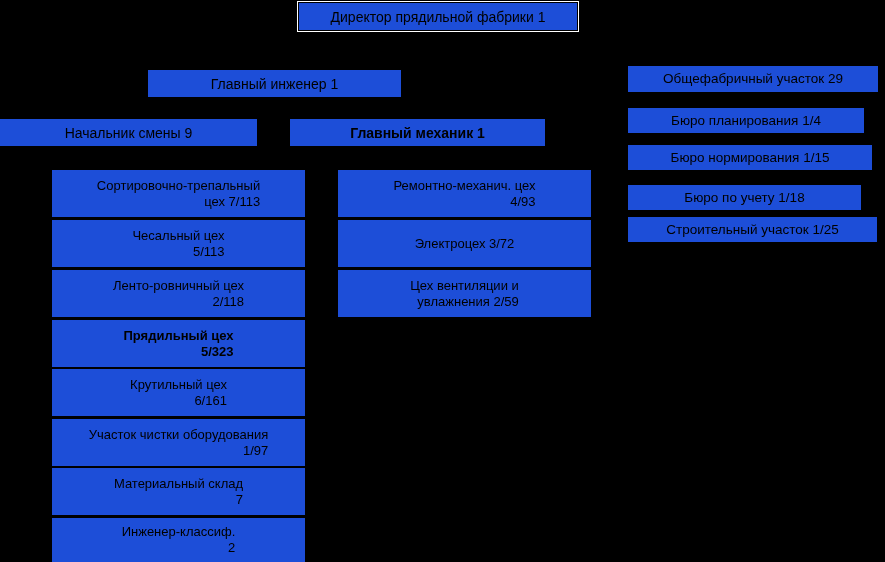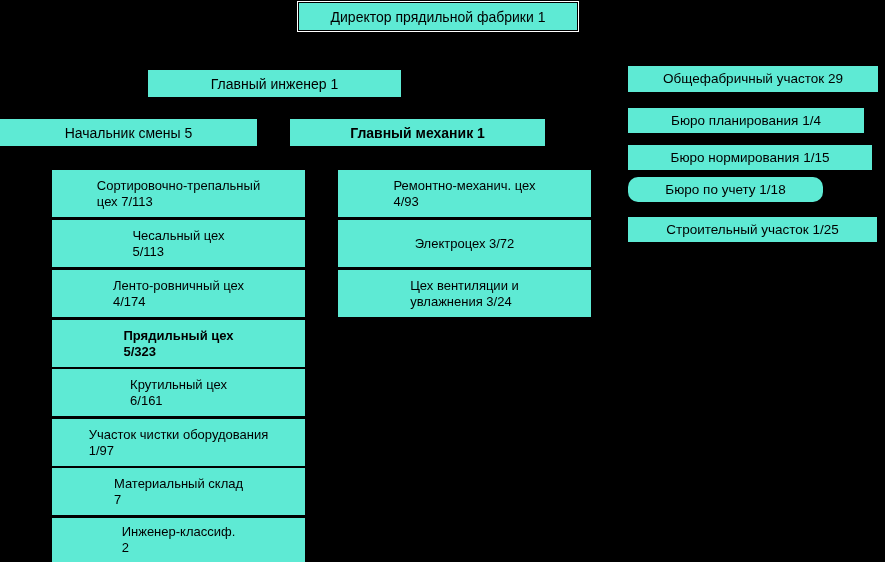--- a/index.html
+++ b/index.html
@@ -18,26 +18,26 @@
     position: absolute;
     left: 0;
     top: 0;
     width: 885px;
     height: 562px;
     background: #000000;
   }
   .node {
     position: absolute;
     box-sizing: border-box;
-    background: #5eead4;
+    background: #1d4ed8;
     color: #000000;
     display: flex;
     align-items: center;
     justify-content: center;
-    text-align: left;
+    text-align: right;
     font-family: "Liberation Sans", sans-serif;
     font-size: 13.5px;
     line-height: 16px;
     letter-spacing: 0px;
     white-space: pre-line;
     padding: 0 3px;
   }
   .node.root {
     border: 1.5px solid #000000;
     outline: 1.5px solid #ffffff;
@@ -58,32 +58,32 @@
 <body>
 
 <div id="org-chart">
 
   <div class="node root" style="left:298px; top:2px; width:280px; height:29px;">Директор прядильной фабрики 1</div>
 
   <div class="node lvl2" style="left:148px; top:70px; width:253px; height:27px;">Главный инженер  1</div>
 
   <div class="node side" style="left:628px; top:66px; width:250px; height:26px;">Общефабричный участок 29</div>
 
-  <div class="node lvl2" style="left:0px; top:119px; width:257px; height:27px;">Начальник смены 5</div>
+  <div class="node lvl2" style="left:0px; top:119px; width:257px; height:27px;">Начальник смены 9</div>
 
   <div class="node lvl2" style="left:290px; top:119px; width:255px; height:27px;font-weight:bold;">Главный механик 1</div>
 
   <div class="node leaf-left" style="left:52px; top:170px; width:253px; height:47px;">Сортировочно-трепальный
 цех 7/113</div>
 
   <div class="node leaf-left" style="left:52px; top:220px; width:253px; height:47px;">Чесальный цех
 5/113</div>
 
   <div class="node leaf-left" style="left:52px; top:270px; width:253px; height:47px;">Ленто-ровничный цех
-4/174</div>
+2/118</div>
 
   <div class="node leaf-left" style="left:52px; top:320px; width:253px; height:47px;font-weight:bold;">Прядильный цех
 5/323</div>
 
   <div class="node leaf-left" style="left:52px; top:369px; width:253px; height:47px;">Крутильный цех
 6/161</div>
 
   <div class="node leaf-left" style="left:52px; top:419px; width:253px; height:47px;">Участок чистки оборудования
 1/97</div>
 
@@ -92,23 +92,23 @@
 
   <div class="node leaf-left" style="left:52px; top:518px; width:253px; height:44px;">Инженер-классиф.
 2</div>
 
   <div class="node leaf-mid" style="left:338px; top:170px; width:253px; height:47px;">Ремонтно-механич. цех
 4/93</div>
 
   <div class="node leaf-mid" style="left:338px; top:220px; width:253px; height:47px;">Электроцех 3/72</div>
 
   <div class="node leaf-mid" style="left:338px; top:270px; width:253px; height:47px;">Цех вентиляции и
-увлажнения 3/24</div>
+увлажнения 2/59</div>
 
   <div class="node side" style="left:628px; top:108px; width:236px; height:25px;">Бюро планирования 1/4</div>
 
   <div class="node side" style="left:628px; top:145px; width:244px; height:25px;">Бюро нормирования 1/15</div>
 
-  <div class="node side" style="left:628px; top:177px; width:195px; height:25px;border-radius:10px;">Бюро по учету 1/18</div>
+  <div class="node side" style="left:628px; top:185px; width:233px; height:25px;">Бюро по учету 1/18</div>
 
   <div class="node side" style="left:628px; top:217px; width:249px; height:25px;">Строительный участок 1/25</div>
 
 </div>
 
 </body></html>

